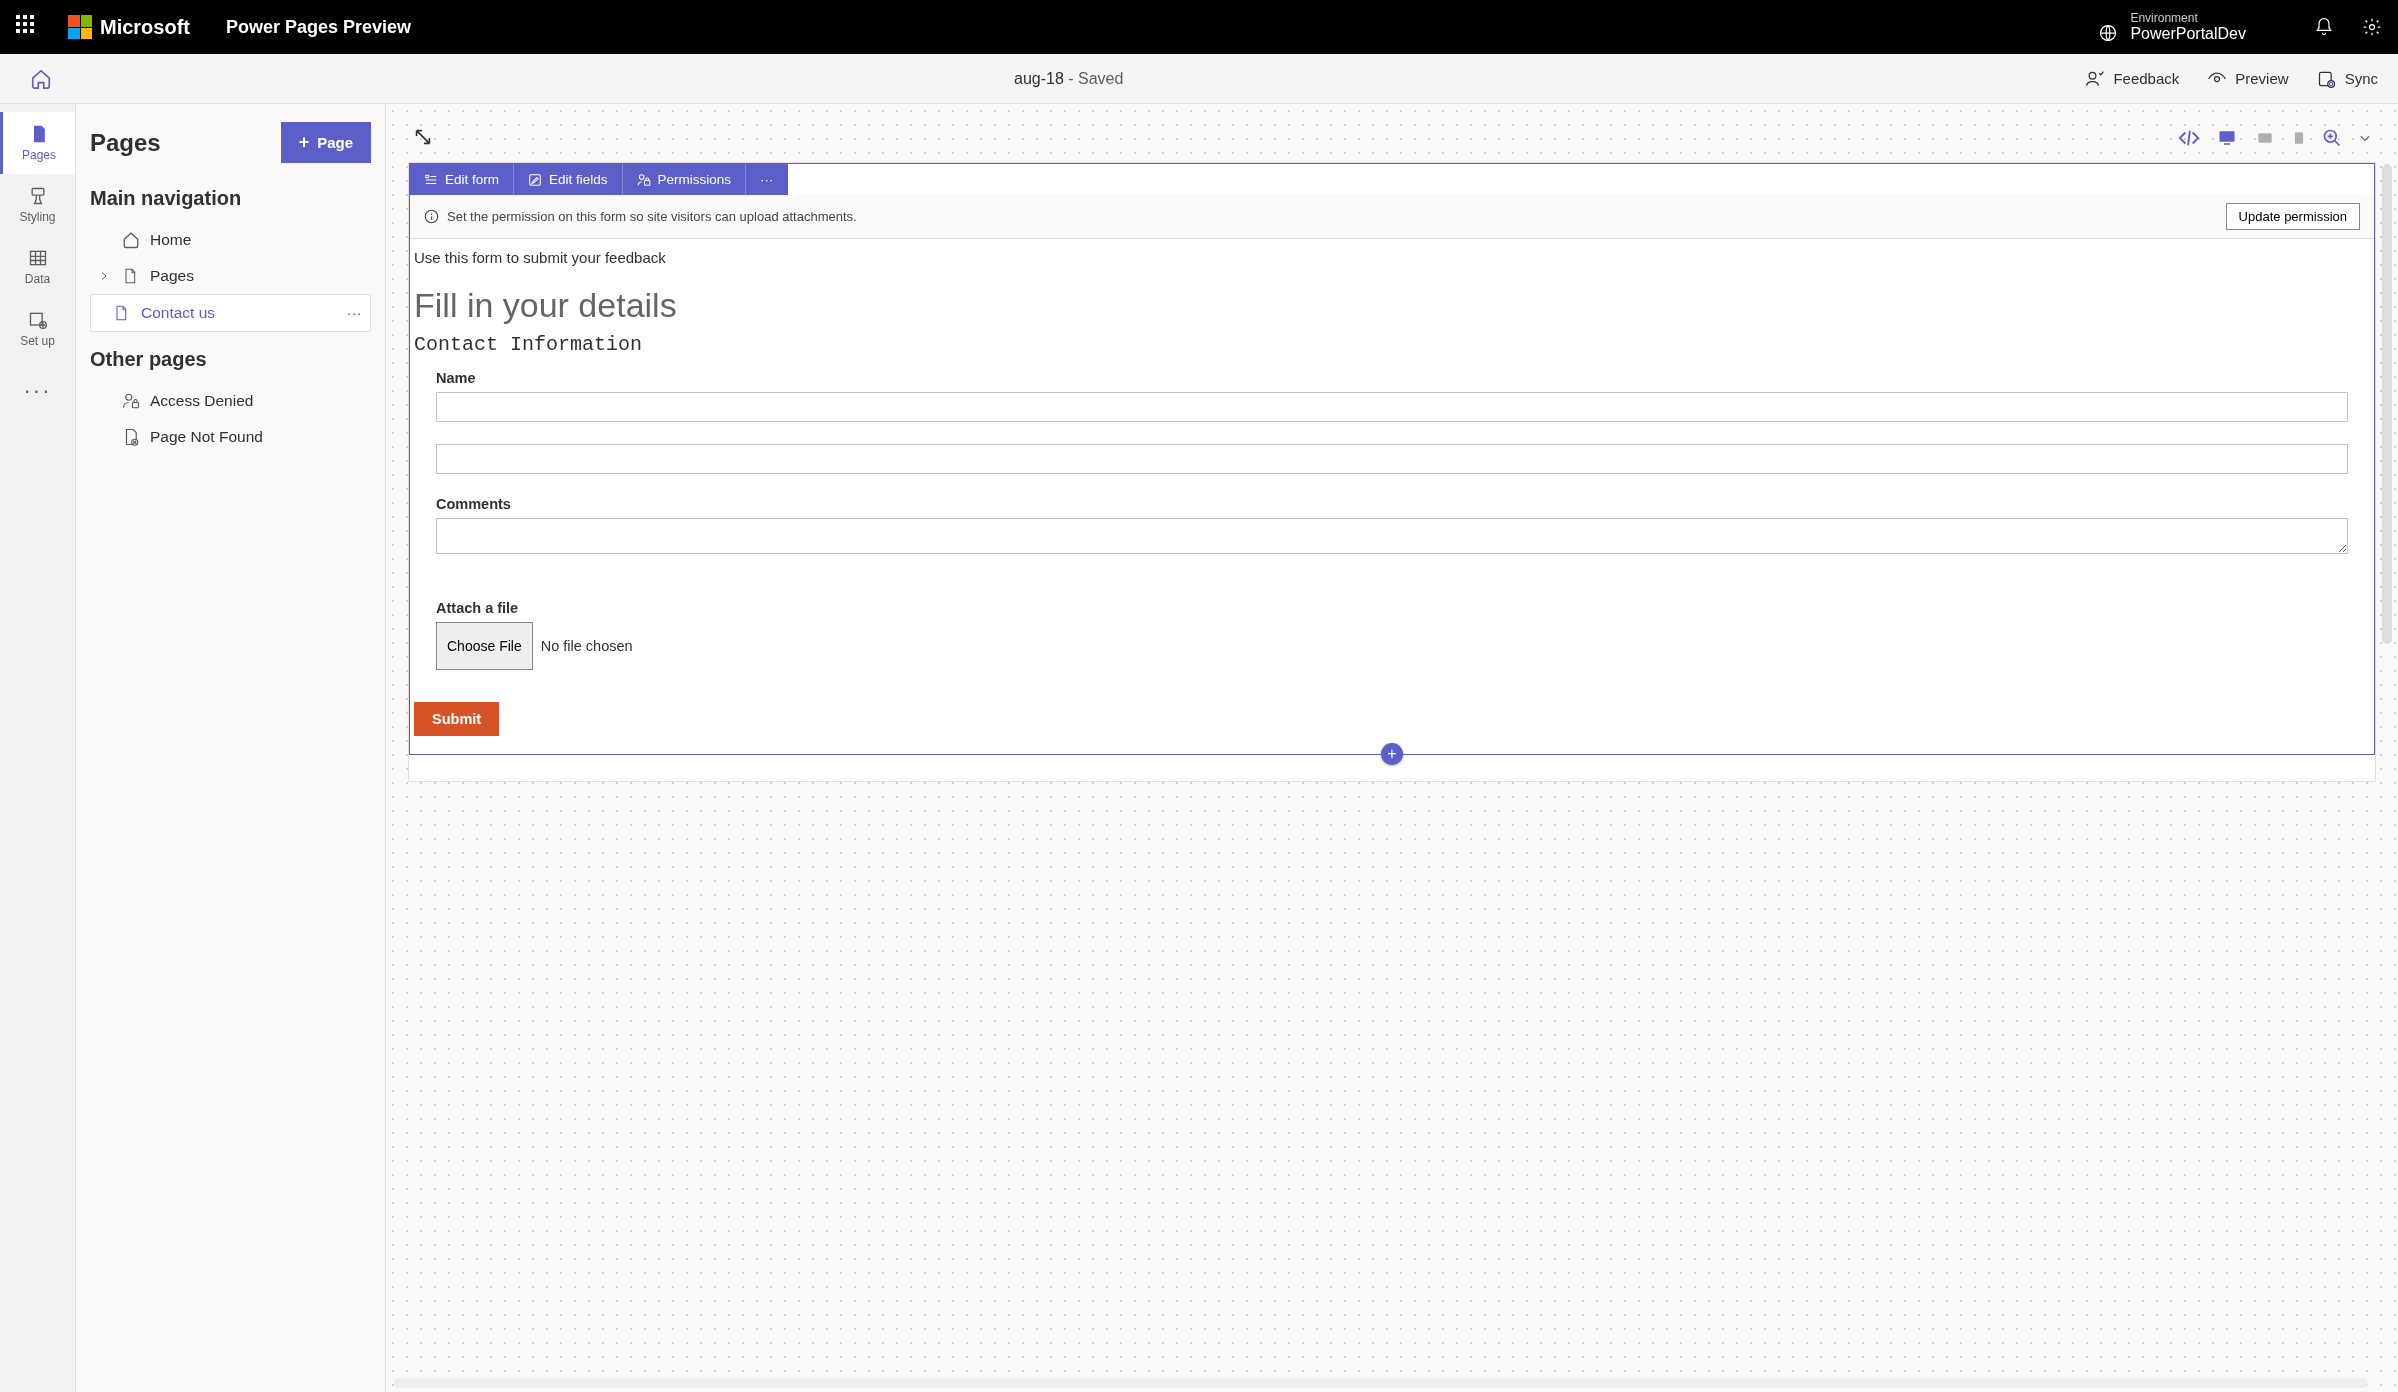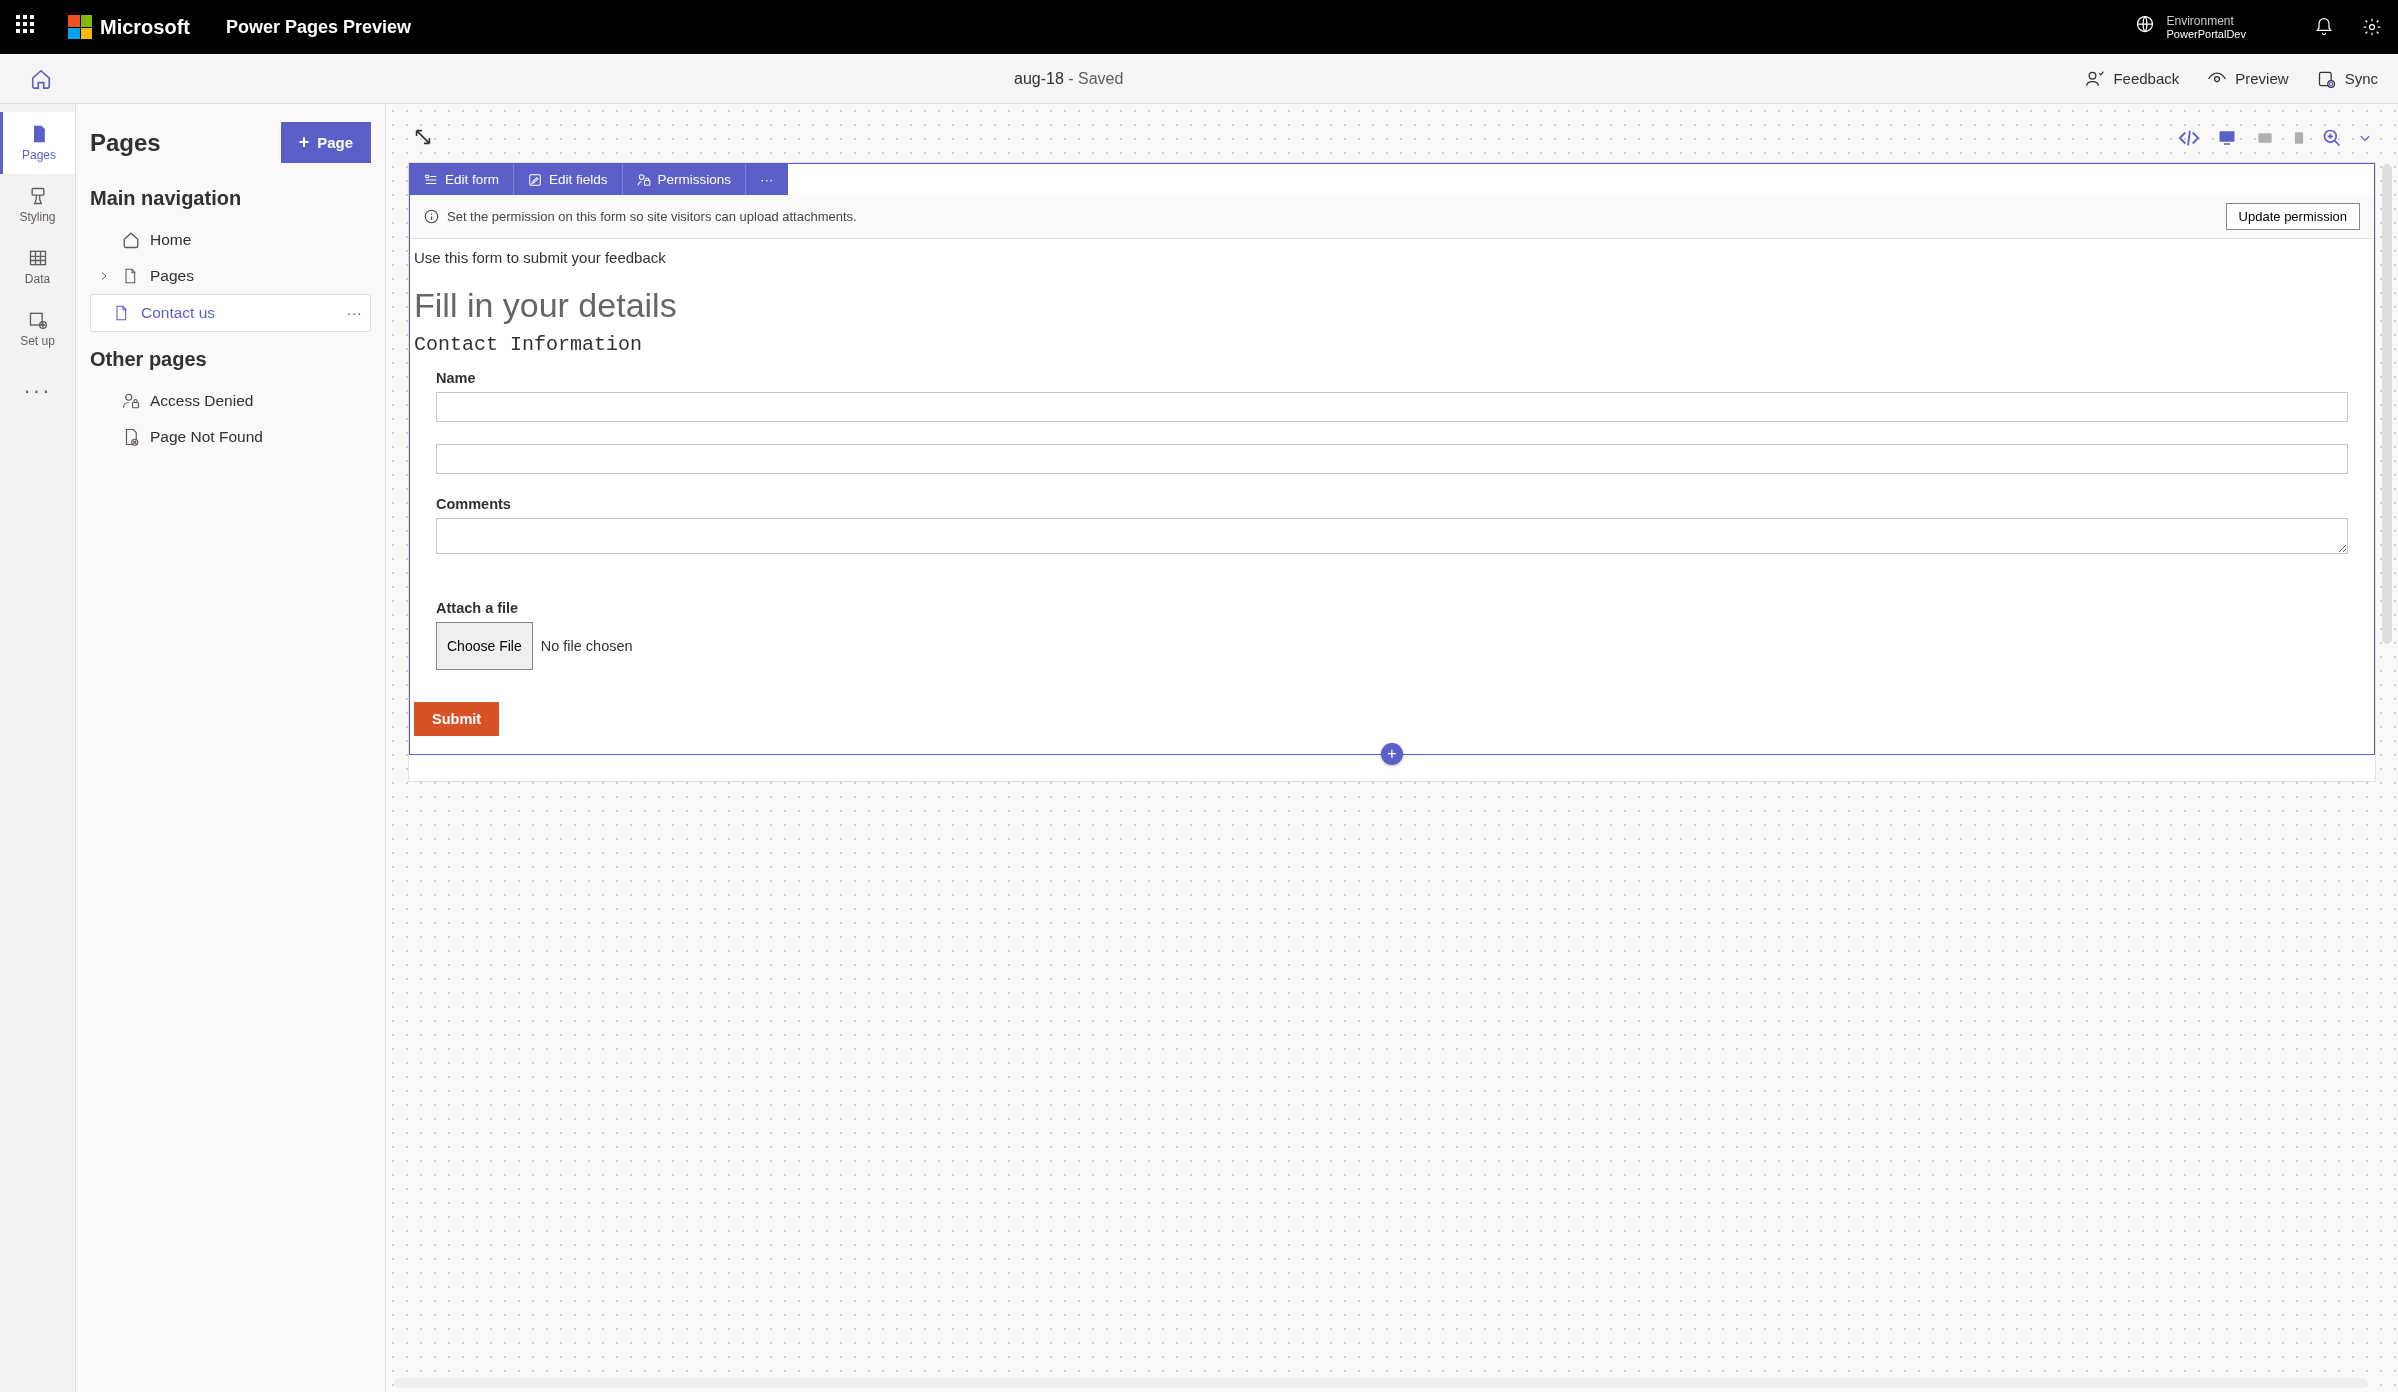--- a/index.html
+++ b/index.html
@@ -11,23 +11,23 @@
   display: flex; align-items: center; padding: 0 16px;
 }
 .waffle { width: 24px; height: 24px; margin-right: 28px; display: grid; grid-template-columns: repeat(3,4px); grid-template-rows: repeat(3,4px); gap: 3px; cursor:pointer;}
 .waffle span { background: #fff; width:4px; height:4px;}
 .ms-logo { display:flex; align-items:center; gap:8px; margin-right: 36px;}
 .ms-squares { width:24px; height:24px; display:grid; grid-template-columns:1fr 1fr; grid-template-rows:1fr 1fr; gap:1px;}
 .ms-sq1{background:#f25022;} .ms-sq2{background:#7fba00;} .ms-sq3{background:#00a4ef;} .ms-sq4{background:#ffb900;}
 .ms-text{font-size:20px; font-weight:600;}
 .product-name{font-size:18px; font-weight:600;}
 .header-spacer{flex:1;}
-.env-block{display:flex; align-items:flex-start; gap:12px; margin-right:40px;}
+.env-block{display:flex; align-items:flex-end; gap:12px; margin-right:40px;}
 .env-text .env-label{font-size:12px; color:#ccc;}
-.env-text .env-name{font-size:11px;}
+.env-text .env-name{font-size:16px;}
 .hdr-icon{width:20px; height:20px; margin-left:28px; cursor:pointer; display:flex; align-items:center; justify-content:center;}
 
 
 .command-bar{
   height:50px; background:#f5f5f5; border-bottom:1px solid #e1dfdd;
   display:flex; align-items:center; padding:0 20px;
 }
 .home-icon-btn{color:#5b5fc7; margin-left:10px;}
 .cmd-center{flex:1; text-align:center; font-size:16px; color:#323130;}
 .cmd-center .saved{color:#605e5c;}

